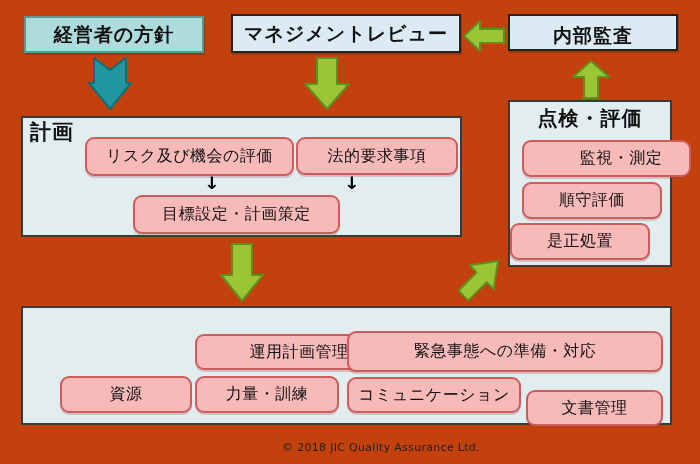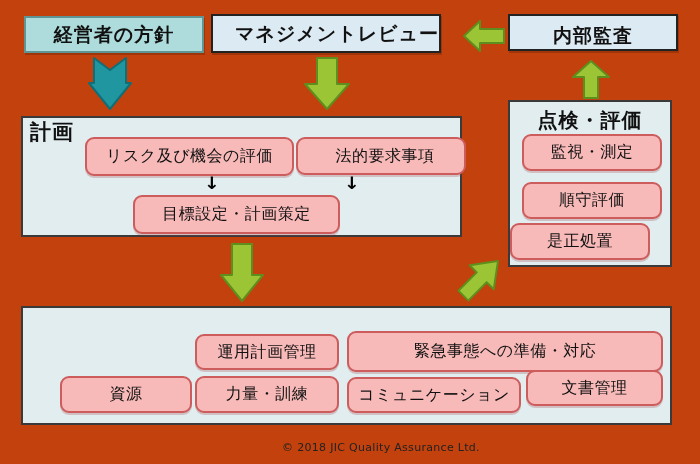--- a/index.html
+++ b/index.html
@@ -49,21 +49,21 @@
 </style>
 </head>
 <body>
 
 <div id="stage">
 
   <div class="abs topbox teal" style="left:24px;top:16px;width:180px;height:37px;">
     <span>経営者の方針</span>
   </div>
 
-  <div class="abs topbox" style="left:211px;top:14px;width:230px;height:39px;justify-content:flex-end;">
+  <div class="abs topbox" style="left:231px;top:14px;width:230px;height:39px;">
     <span>マネジメントレビュー</span>
   </div>
 
   <div class="abs topbox" style="left:508px;top:14px;width:170px;height:37px;align-items:flex-end;">
     <span>内部監査</span>
   </div>
 
   <div class="abs blk-arrow" style="left:463px;top:20px;">
     <svg width="43" height="32" viewBox="0 0 43 32">
       <polygon points="41,9 41,23 17,23 17,31 1,16 17,1 17,9" style="fill:var(--green-fill);stroke:var(--green-stroke);stroke-width:2;stroke-linejoin:round;"></polygon>
@@ -86,33 +86,33 @@
     <svg width="40" height="39" viewBox="0 0 40 39">
       <polygon points="13,38 27,38 27,17 38,17 20,1 2,17 13,17" style="fill:var(--green-fill);stroke:var(--green-stroke);stroke-width:2;stroke-linejoin:round;"></polygon>
     </svg>
   </div>
 
   <div class="abs panel" style="left:21px;top:116px;width:441px;height:121px;">
     <div class="panel-title" style="left:7px;top:4px;">計画</div>
     <div class="pinkbox" style="left:62px;top:19px;width:205px;height:35px;">
       <span>リスク及び機会の評価</span>
     </div>
-    <div class="pinkbox" style="left:273px;top:19px;width:158px;height:34px;padding-left:8px;">
+    <div class="pinkbox" style="left:273px;top:19px;width:158px;height:34px;">
       <span>法的要求事項</span>
     </div>
     <div class="black-arrow" style="left:181px;top:56px;">↓</div>
     <div class="black-arrow" style="left:321px;top:56px;">↓</div>
     <div class="pinkbox" style="left:110px;top:77px;width:203px;height:35px;">
       <span>目標設定・計画策定</span>
     </div>
   </div>
 
   <div class="abs panel" style="left:508px;top:100px;width:164px;height:167px;">
-    <div class="panel-title" style="left:0;top:8px;width:100%;text-align:center;font-size:20px;">点検・評価</div>
-    <div class="pinkbox" style="left:12px;top:32px;width:136px;height:33px;">
+    <div class="panel-title" style="left:0;top:8px;width:100%;text-align:center;font-size:20px;font-family:Liberation Mono, monospace;">点検・評価</div>
+    <div class="pinkbox" style="left:12px;top:38px;width:136px;height:33px;padding-left:29px;">
       <span>監視・測定</span>
     </div>
     <div class="pinkbox" style="left:12px;top:80px;width:136px;height:33px;">
       <span>順守評価</span>
     </div>
     <div class="pinkbox" style="left:0;top:121px;width:136px;height:33px;">
       <span>是正処置</span>
     </div>
   </div>
 
@@ -122,35 +122,35 @@
     </svg>
   </div>
 
   <div class="abs blk-arrow" style="left:455px;top:259px;transform:rotate(-45deg);">
     <svg width="52" height="38" viewBox="0 0 52 38">
       <polygon points="1,12 27,12 27,2 50,19 27,36 27,26 1,26" style="fill:var(--green-fill);stroke:var(--green-stroke);stroke-width:2;stroke-linejoin:round;"></polygon>
     </svg>
   </div>
 
   <div class="abs panel" style="left:21px;top:306px;width:651px;height:119px;">
-    <div class="pinkbox" style="left:172px;top:26px;width:140px;height:32px;">
+    <div class="pinkbox" style="left:172px;top:26px;width:140px;height:32px;padding-left:32px;">
       <span>運用計画管理</span>
     </div>
     <div class="pinkbox" style="left:324px;top:23px;width:312px;height:37px;">
       <span>緊急事態への準備・対応</span>
     </div>
     <div class="pinkbox" style="left:37px;top:68px;width:128px;height:33px;">
       <span>資源</span>
     </div>
     <div class="pinkbox" style="left:172px;top:68px;width:140px;height:33px;">
       <span>力量・訓練</span>
     </div>
     <div class="pinkbox" style="left:324px;top:69px;width:170px;height:32px;">
       <span>コミュニケーション</span>
     </div>
-    <div class="pinkbox" style="left:503px;top:62px;width:133px;height:32px;">
+    <div class="pinkbox" style="left:503px;top:82px;width:133px;height:32px;">
       <span>文書管理</span>
     </div>
   </div>
 
   <div class="copyright">© 2018 JIC Quality Assurance Ltd.</div>
 
 </div>
 
 </body></html>

